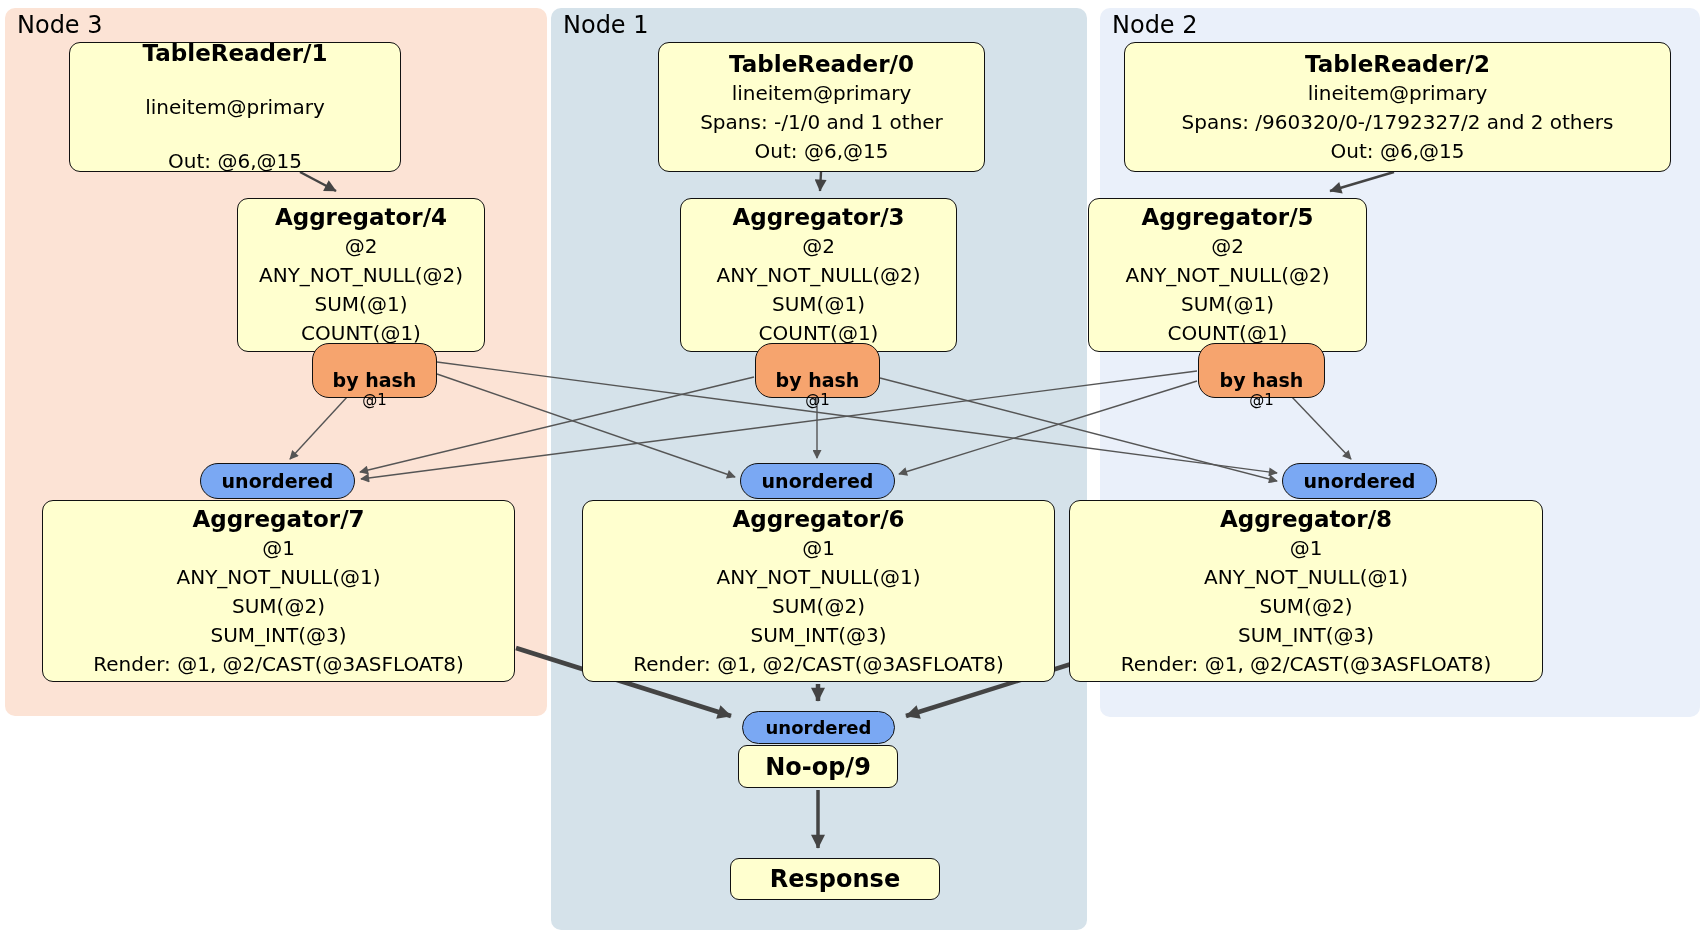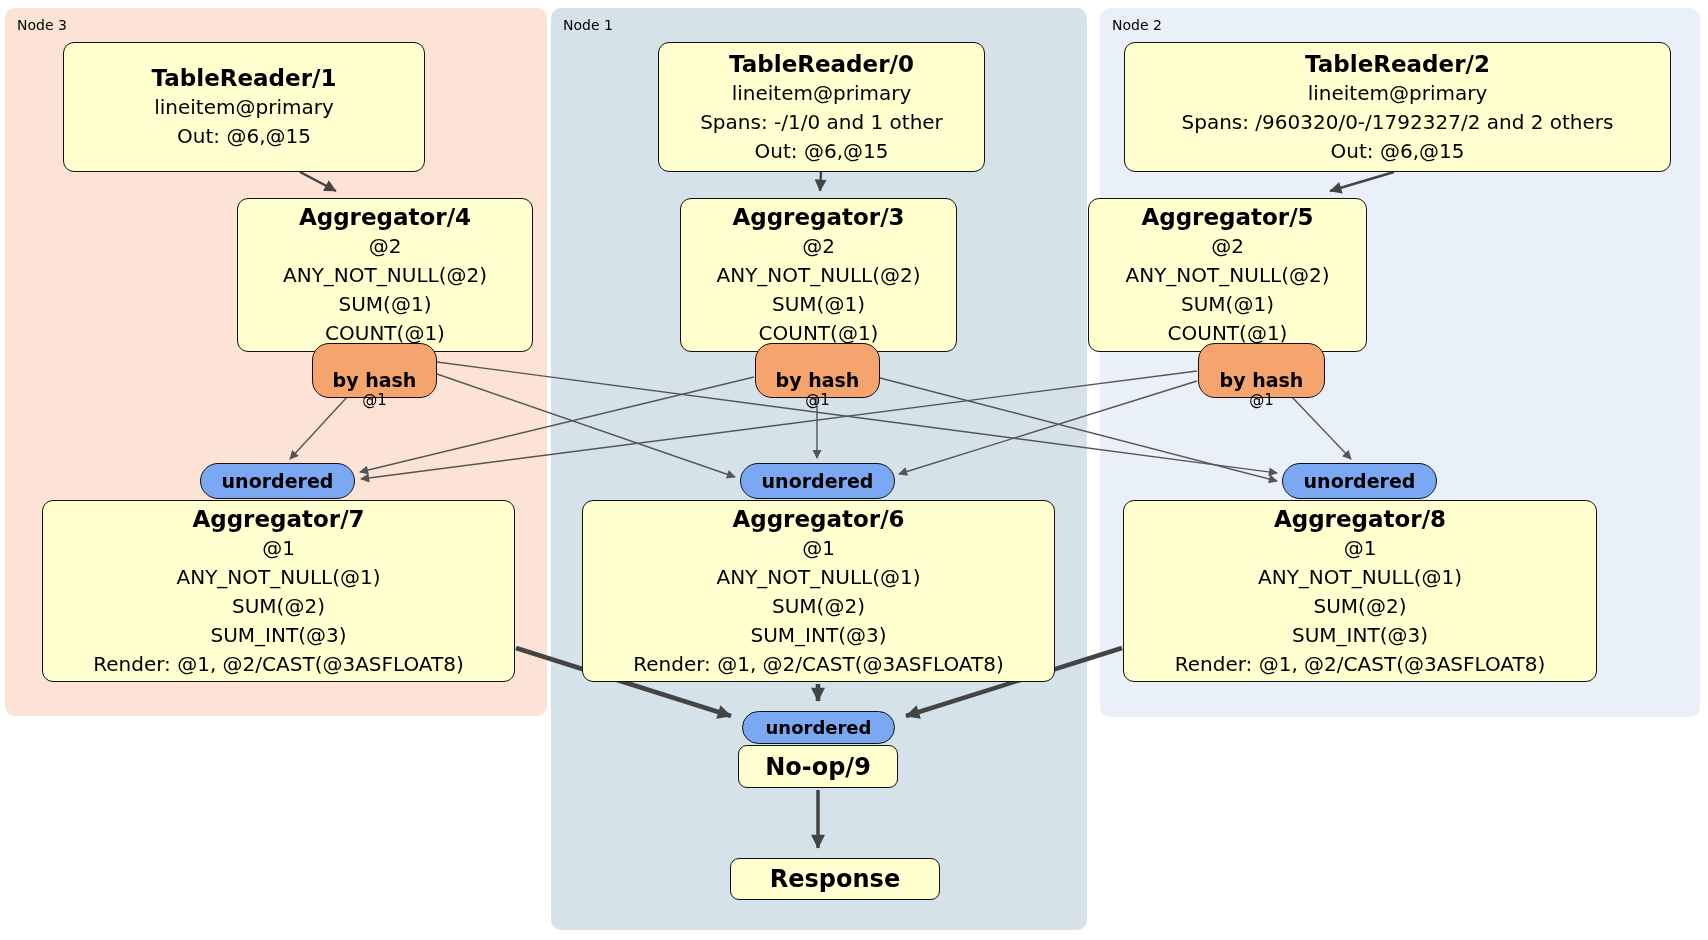--- a/index.html
+++ b/index.html
@@ -4,21 +4,21 @@
 <style>
   html,body{margin:0;padding:0;background:#ffffff;}
   .canvas{
     position:relative;width:1708px;height:940px;background:#ffffff;
     font-family:"DejaVu Sans","Liberation Sans",sans-serif;color:#000;overflow:hidden;
   }
   .region{position:absolute;border-radius:10px;z-index:1;}
   .region-node3{left:5px;top:8px;width:542px;height:708px;background:#fce3d5;}
   .region-node1{left:551px;top:8px;width:536px;height:922px;background:#d5e2ea;}
   .region-node2{left:1100px;top:8px;width:600px;height:709px;background:#eaf0fa;}
-  .region-label{position:absolute;top:6px;left:12px;font-size:14px;line-height:22px;text-align:right;}
+  .region-label{position:absolute;top:6px;left:12px;font-size:24px;line-height:22px;text-align:right;}
   svg.edges{position:absolute;left:0;top:0;z-index:2;}
   .pbox{
     position:absolute;background:#ffffcf;border:1.6px solid #111;border-radius:11px;
     display:flex;flex-direction:column;align-items:center;justify-content:center;
     text-align:center;z-index:3;box-sizing:border-box;
   }
   .pbox .t{font-weight:bold;font-size:23px;line-height:30px;white-space:nowrap;}
   .pbox .l{font-size:20px;line-height:29px;white-space:nowrap;}
   .router{
     position:absolute;background:#f6a46e;border:1.6px solid #111;border-radius:17px;
@@ -31,35 +31,35 @@
     position:absolute;background:#7aa8f3;border:1.6px solid #111;border-radius:19px;
     display:flex;align-items:center;justify-content:center;text-align:left;
     font-weight:bold;font-size:19px;z-index:4;box-sizing:border-box;
   }
   .endbox{
     position:absolute;background:#ffffcf;border:1.6px solid #111;border-radius:9px;
     display:flex;align-items:center;justify-content:center;text-align:center;
     font-weight:bold;font-size:24px;z-index:3;box-sizing:border-box;
   }
   
-  .tr1{left:63px;top:42px;width:362px;height:130px;}
+  .tr1{left:69px;top:42px;width:332px;height:130px;gap:25px;}
   .tr0{left:658px;top:42px;width:327px;height:130px;}
   .tr2{left:1124px;top:42px;width:547px;height:130px;}
-  .agg4{left:237px;top:198px;width:296px;height:154px;}
+  .agg4{left:237px;top:198px;width:248px;height:154px;}
   .agg3{left:680px;top:198px;width:277px;height:154px;}
   .agg5{left:1088px;top:198px;width:279px;height:154px;}
   .bh4{left:312px;top:343px;width:125px;height:55px;}
   .bh3{left:755px;top:343px;width:125px;height:55px;}
   .bh5{left:1198px;top:343px;width:127px;height:55px;}
   .u7{left:200px;top:463px;width:155px;height:36px;}
   .u6{left:740px;top:463px;width:155px;height:36px;}
   .u8{left:1282px;top:463px;width:155px;height:36px;}
   .agg7{left:42px;top:500px;width:473px;height:182px;}
   .agg6{left:582px;top:500px;width:473px;height:182px;text-align:right;}
-  .agg8{left:1123px;top:500px;width:474px;height:182px;}
+  .agg8{left:1069px;top:500px;width:474px;height:182px;}
   .u9{left:742px;top:711px;width:153px;height:33px;font-size:18px;}
   .noop{left:738px;top:745px;width:160px;height:43px;}
   .resp{left:730px;top:858px;width:210px;height:42px;}
 </style>
 </head>
 <body>
 
 <div class="canvas">
 
   <div class="region region-node3">

